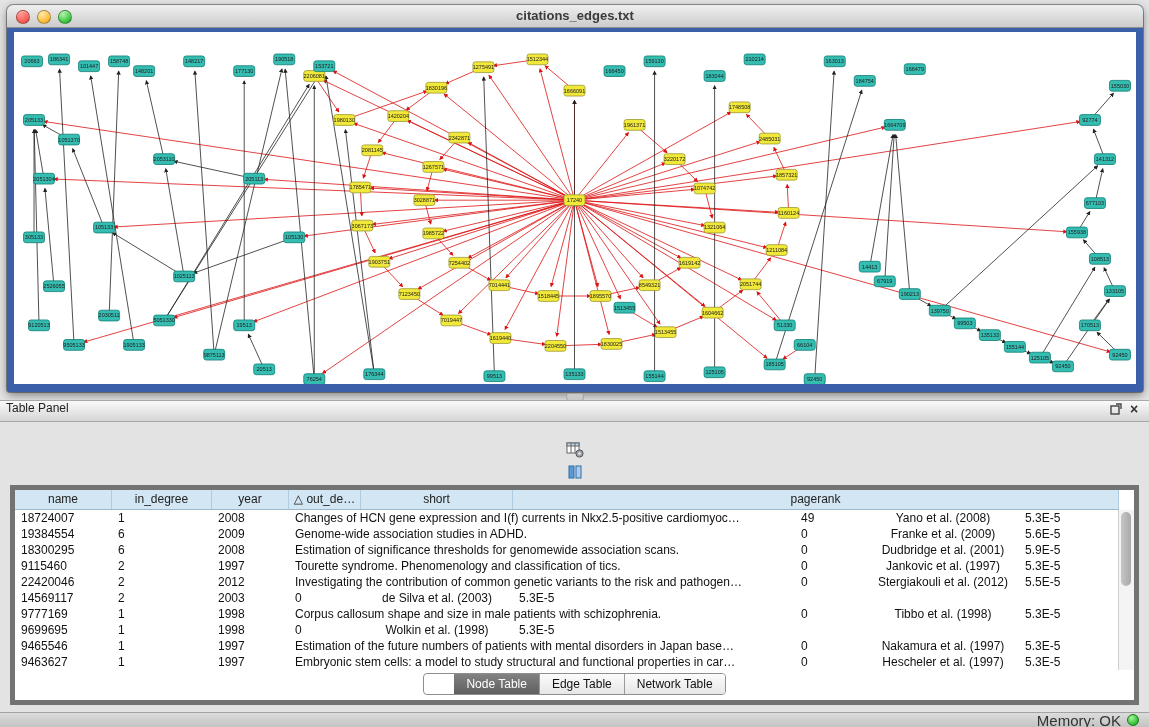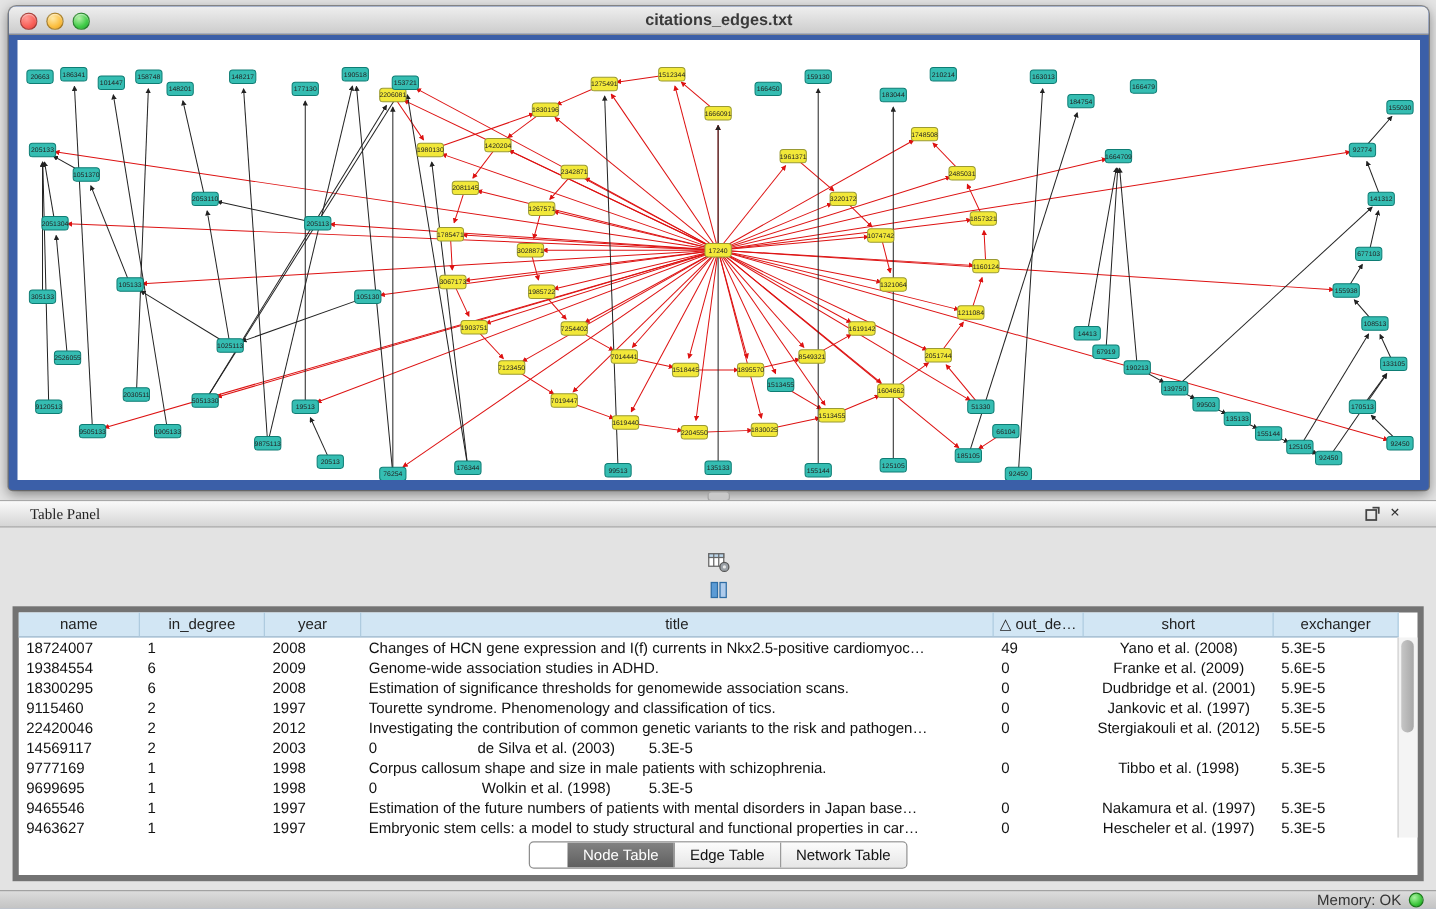--- a/index.html
+++ b/index.html
@@ -44,21 +44,21 @@
   }
   
   .table-panel{
     position:absolute;left:0;top:400px;width:1149px;height:312px;
     background:#e3e3e3;border-top:1px solid #a8a8a8;
   }
   .panel-titlebar{
     position:absolute;top:0;left:0;right:0;height:21px;
     background:linear-gradient(#fafafa,#d5d5d5);
     border-bottom:1px solid #a8a8a8;
-    display:flex;align-items:center;padding:0 24px;box-sizing:border-box;font-family:Liberation Serif, serif;
+    display:flex;align-items:flex-start;padding:0 6px;box-sizing:border-box;
   }
   .panel-title{font-size:12px;color:#222;}
   .panel-spacer{flex:1;}
   .panel-btn{width:18px;height:16px;display:flex;align-items:center;justify-content:center;
     color:#333;cursor:default;}
   .panel-btn.close-x{font-size:14px;font-weight:bold;line-height:14px;}
   
   .panel-toolbar{
     position:absolute;top:40px;left:14px;right:14px;height:32px;
     display:flex;align-items:center;gap:4px;flex-direction:column;
@@ -118,21 +118,21 @@
     background:linear-gradient(#fcfcfc,#e6e6e6);
   }
   .seg-tab + .seg-tab{border-left:1px solid #9a9a9a;}
   .seg-tab.active{background:linear-gradient(#828282,#5f5f5f);color:#ffffff;margin-left:30px;}
   
   .status-bar{
     position:absolute;left:0;top:712px;width:1149px;height:15px;
     background:linear-gradient(#dcdcdc,#c3c3c3);border-top:1px solid #a2a2a2;
     display:flex;align-items:center;justify-content:flex-end;padding-right:10px;box-sizing:border-box;
   }
-  .mem-label{font-size:12px;color:#333;margin-right:6px;}
+  .mem-label{font-size:15px;color:#333;margin-right:6px;}
   .mem-dot{width:10px;height:10px;border-radius:50%;
     background:radial-gradient(circle at 35% 30%,#a9f3a0,#35c335 65%,#1f8f22);
     border:1px solid #1d7a1d;}
 </style>
 </head>
 <body>
 
 <div class="network-window">
   <div class="titlebar">
     <div class="traffic">
@@ -800,24 +800,23 @@
           <span>▼</span>
         </span>
     </div>
   </div>
 
   <div class="table-area">
     <div class="grid-header" id="grid-header">
         <div class="hcell col0">name</div>
         <div class="hcell col1">in_degree</div>
         <div class="hcell col2">year</div>
-        <div class="hcell col3">title</div>
         <div class="hcell col4">△ out_de…</div>
         <div class="hcell col5">short</div>
-        <div class="hcell col6">exchanger</div>
+        <div class="hcell col6">pagerank</div>
       </div>
     <div class="grid-rows" id="grid-rows">
         <div class="grow">
           <div class="gcell col0">18724007</div>
           <div class="gcell col1">1</div>
           <div class="gcell col2">2008</div>
           <div class="gcell col3">Changes of HCN gene expression and I(f) currents in Nkx2.5-positive cardiomyoc…</div>
           <div class="gcell col4">49</div>
           <div class="gcell col5 center">Yano et al. (2008)</div>
           <div class="gcell col6">5.3E-5</div>

